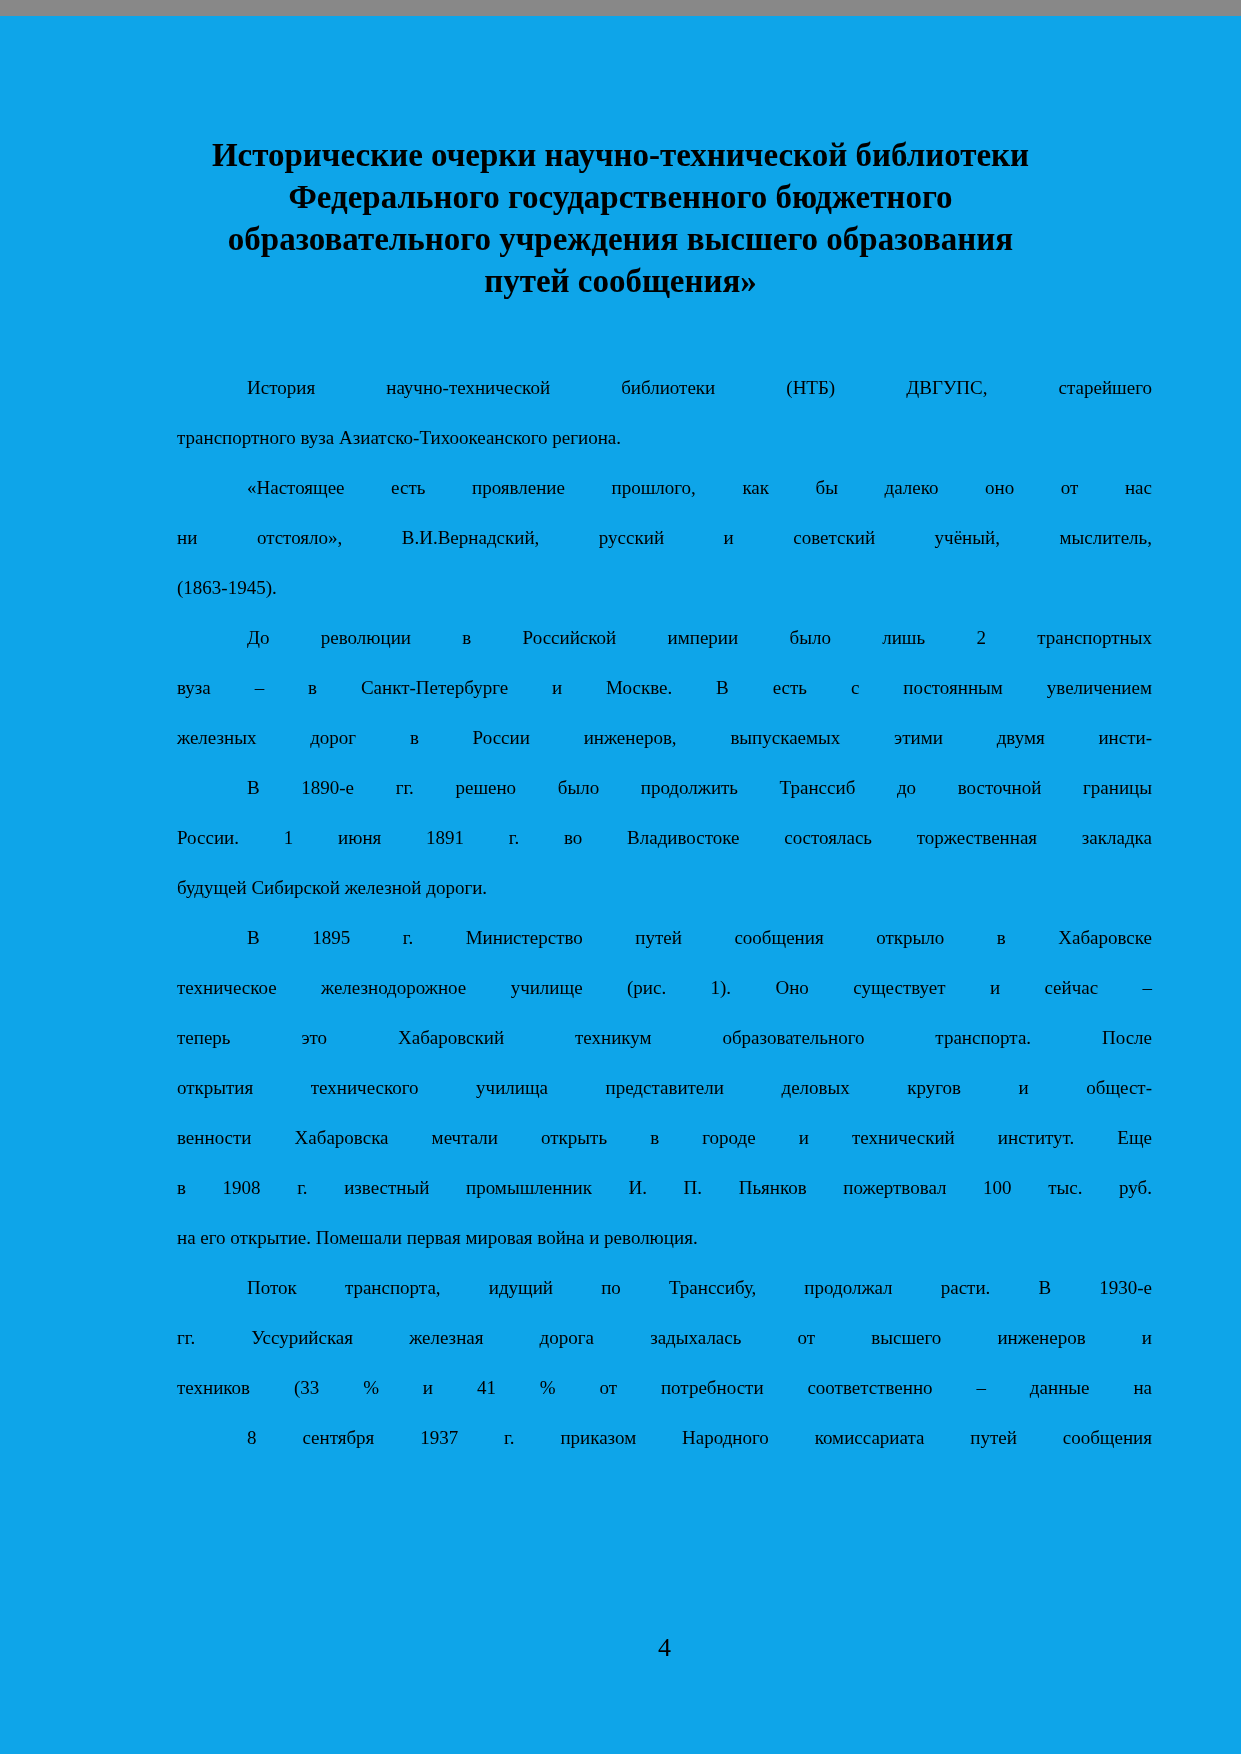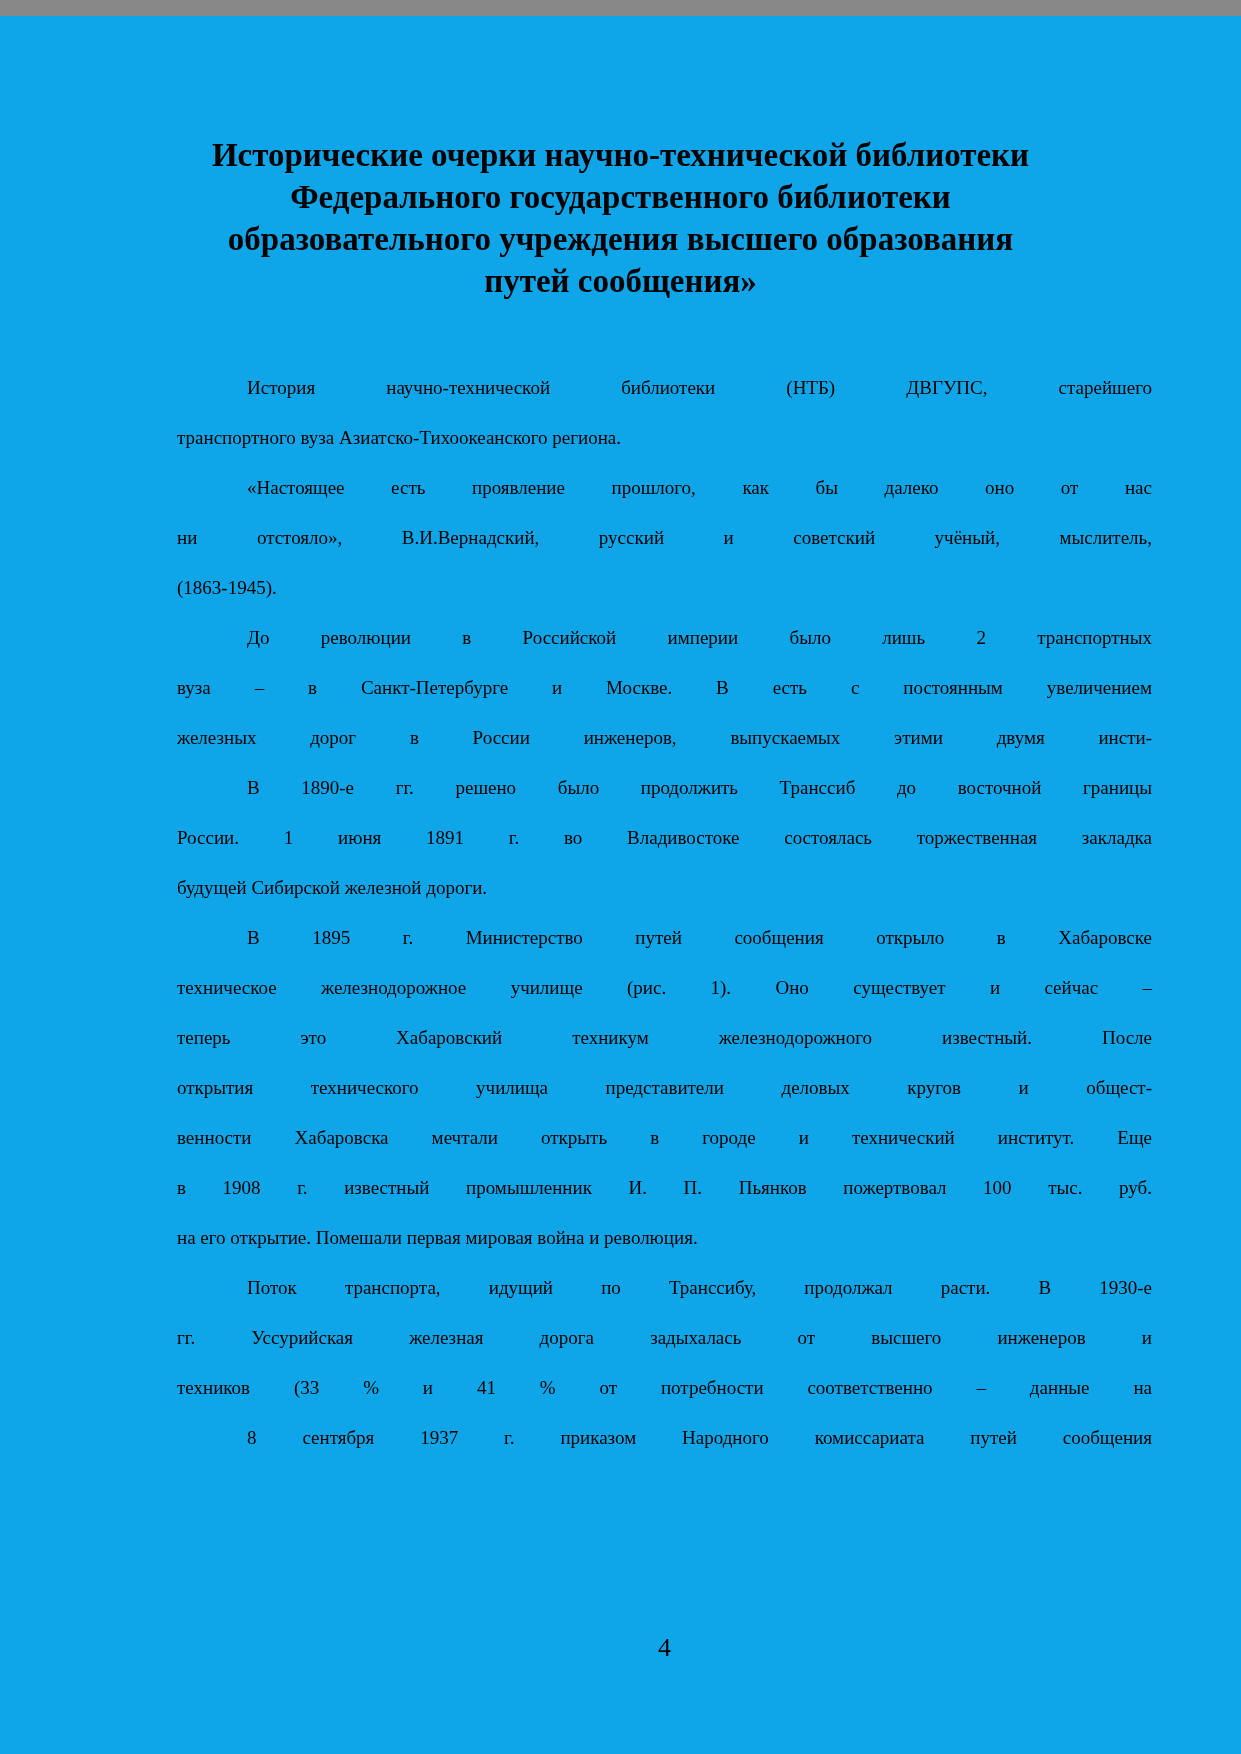--- a/index.html
+++ b/index.html
@@ -52,21 +52,21 @@
     font-size: 26px;
     line-height: 30px;
   }
 </style>
 </head>
 <body>
 
 <div class="page">
   <div class="title">
       <div class="title-line">Исторические очерки научно-технической библиотеки</div>
-      <div class="title-line">Федерального государственного библиотеки</div>
+      <div class="title-line">Федерального государственного бюджетного</div>
       <div class="title-line">образовательного учреждения высшего образования</div>
       <div class="title-line">путей сообщения»</div>
     </div>
   <div class="body-text">
       <div class="para">
         <div class="line first">История научно-технической библиотеки (НТБ) ДВГУПС, старейшего</div>
         <div class="line last">транспортного вуза Азиатско-Тихоокеанского региона.</div>
       </div>
       <div class="para">
         <div class="line first">«Настоящее есть проявление прошлого, как бы далеко оно от нас</div>
@@ -79,21 +79,21 @@
         <div class="line">железных дорог в России инженеров, выпускаемых этими двумя инсти-</div>
       </div>
       <div class="para">
         <div class="line first">В 1890-е гг. решено было продолжить Транссиб до восточной границы</div>
         <div class="line">России. 1 июня 1891 г. во Владивостоке состоялась торжественная закладка</div>
         <div class="line last">будущей Сибирской железной дороги.</div>
       </div>
       <div class="para">
         <div class="line first">В 1895 г. Министерство путей сообщения открыло в Хабаровске</div>
         <div class="line">техническое железнодорожное училище (рис. 1). Оно существует и сейчас –</div>
-        <div class="line">теперь это Хабаровский техникум железнодорожного известный. После</div>
+        <div class="line">теперь это Хабаровский техникум образовательного транспорта. После</div>
         <div class="line">открытия технического училища представители деловых кругов и общест-</div>
         <div class="line">венности Хабаровска мечтали открыть в городе и технический институт. Еще</div>
         <div class="line">в 1908 г. известный промышленник И. П. Пьянков пожертвовал 100 тыс. руб.</div>
         <div class="line last">на его открытие. Помешали первая мировая война и революция.</div>
       </div>
       <div class="para">
         <div class="line first">Поток транспорта, идущий по Транссибу, продолжал расти. В 1930-е</div>
         <div class="line">гг. Уссурийская железная дорога задыхалась от высшего инженеров и</div>
         <div class="line">техников (33 % и 41 % от потребности соответственно – данные на</div>
       </div>

